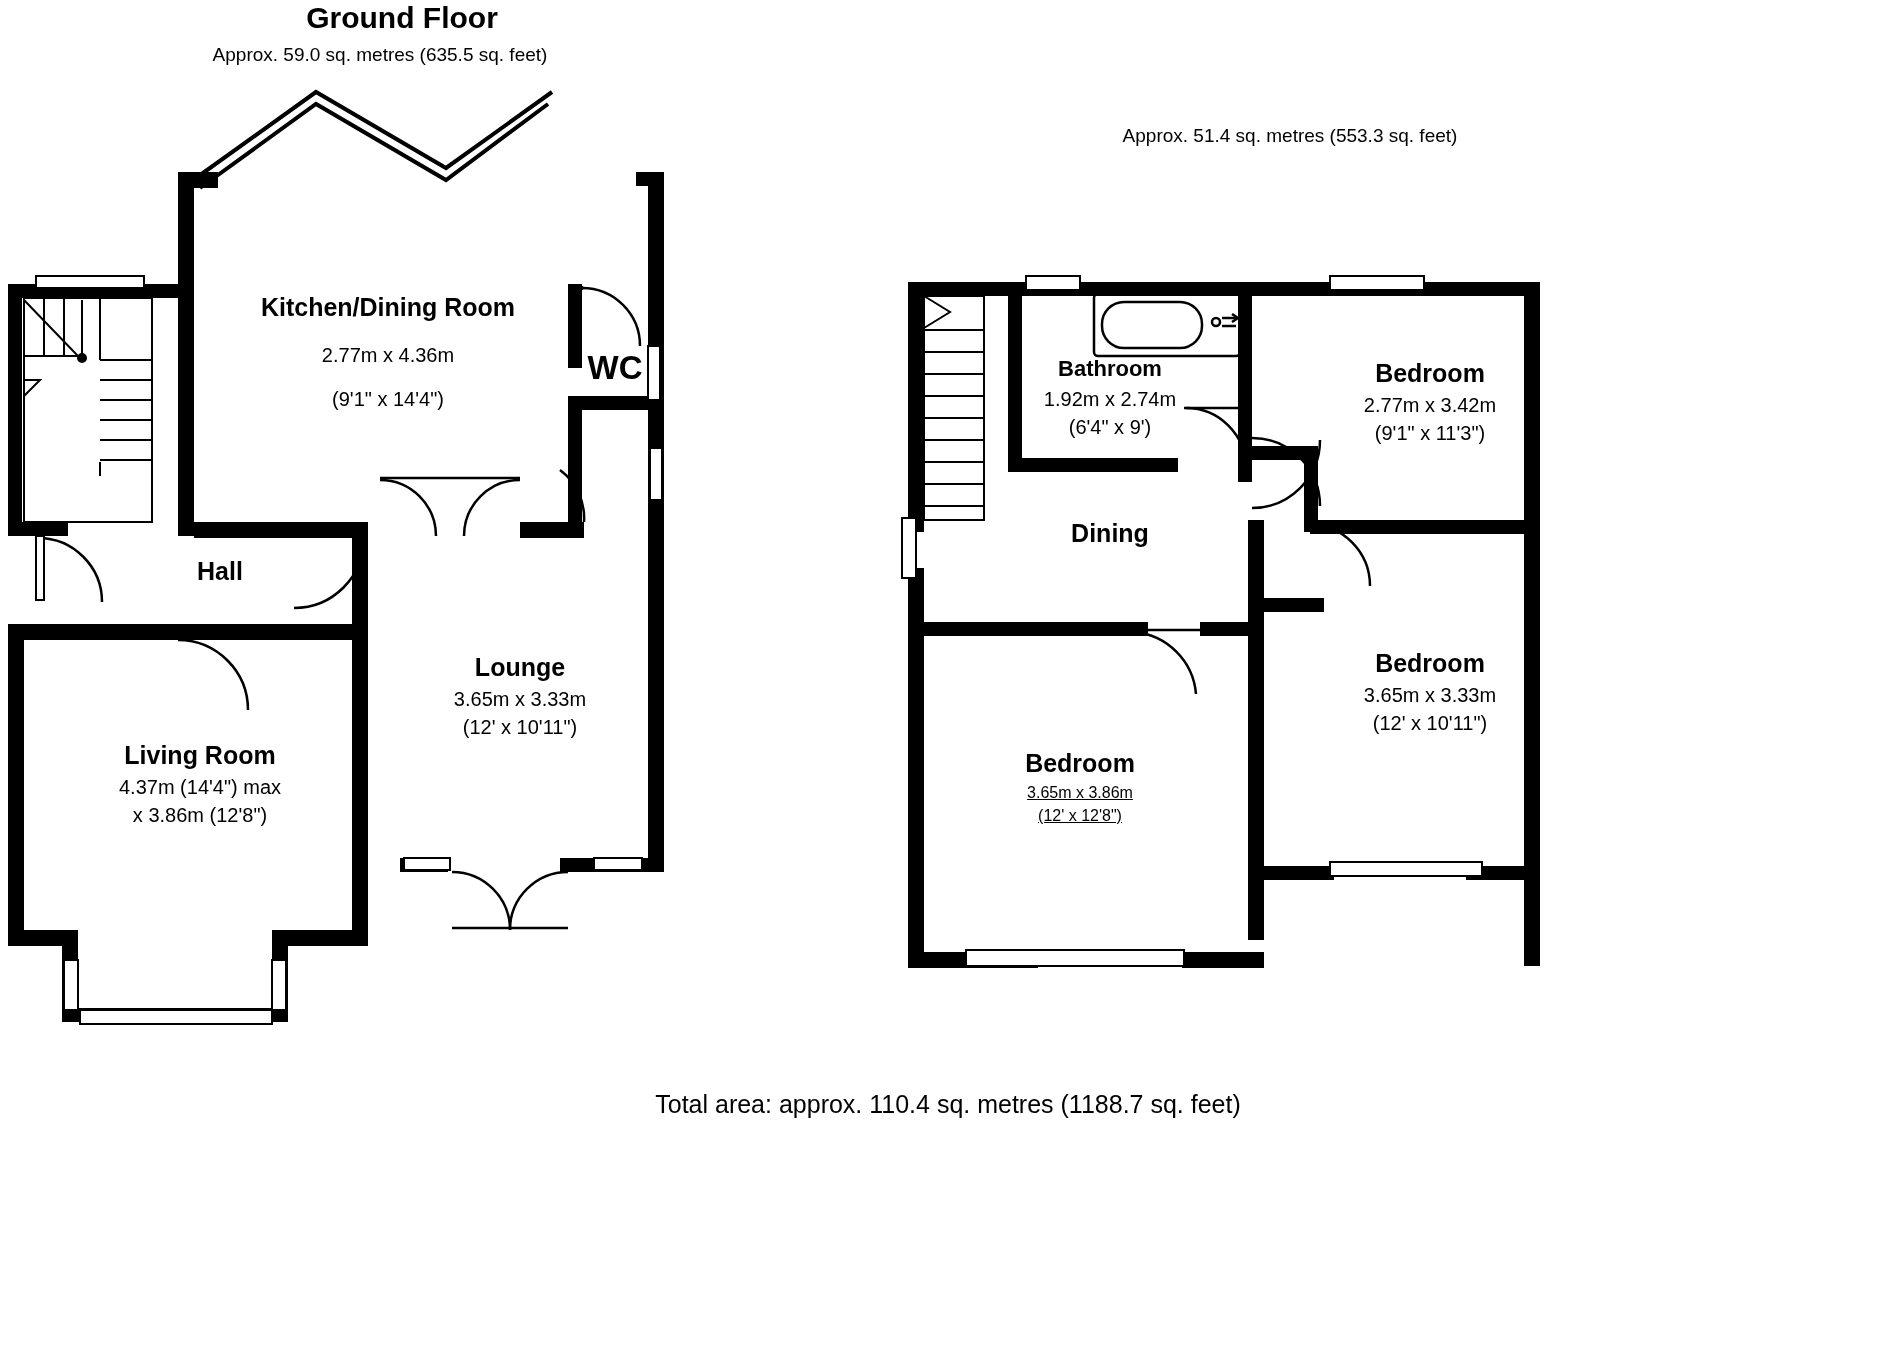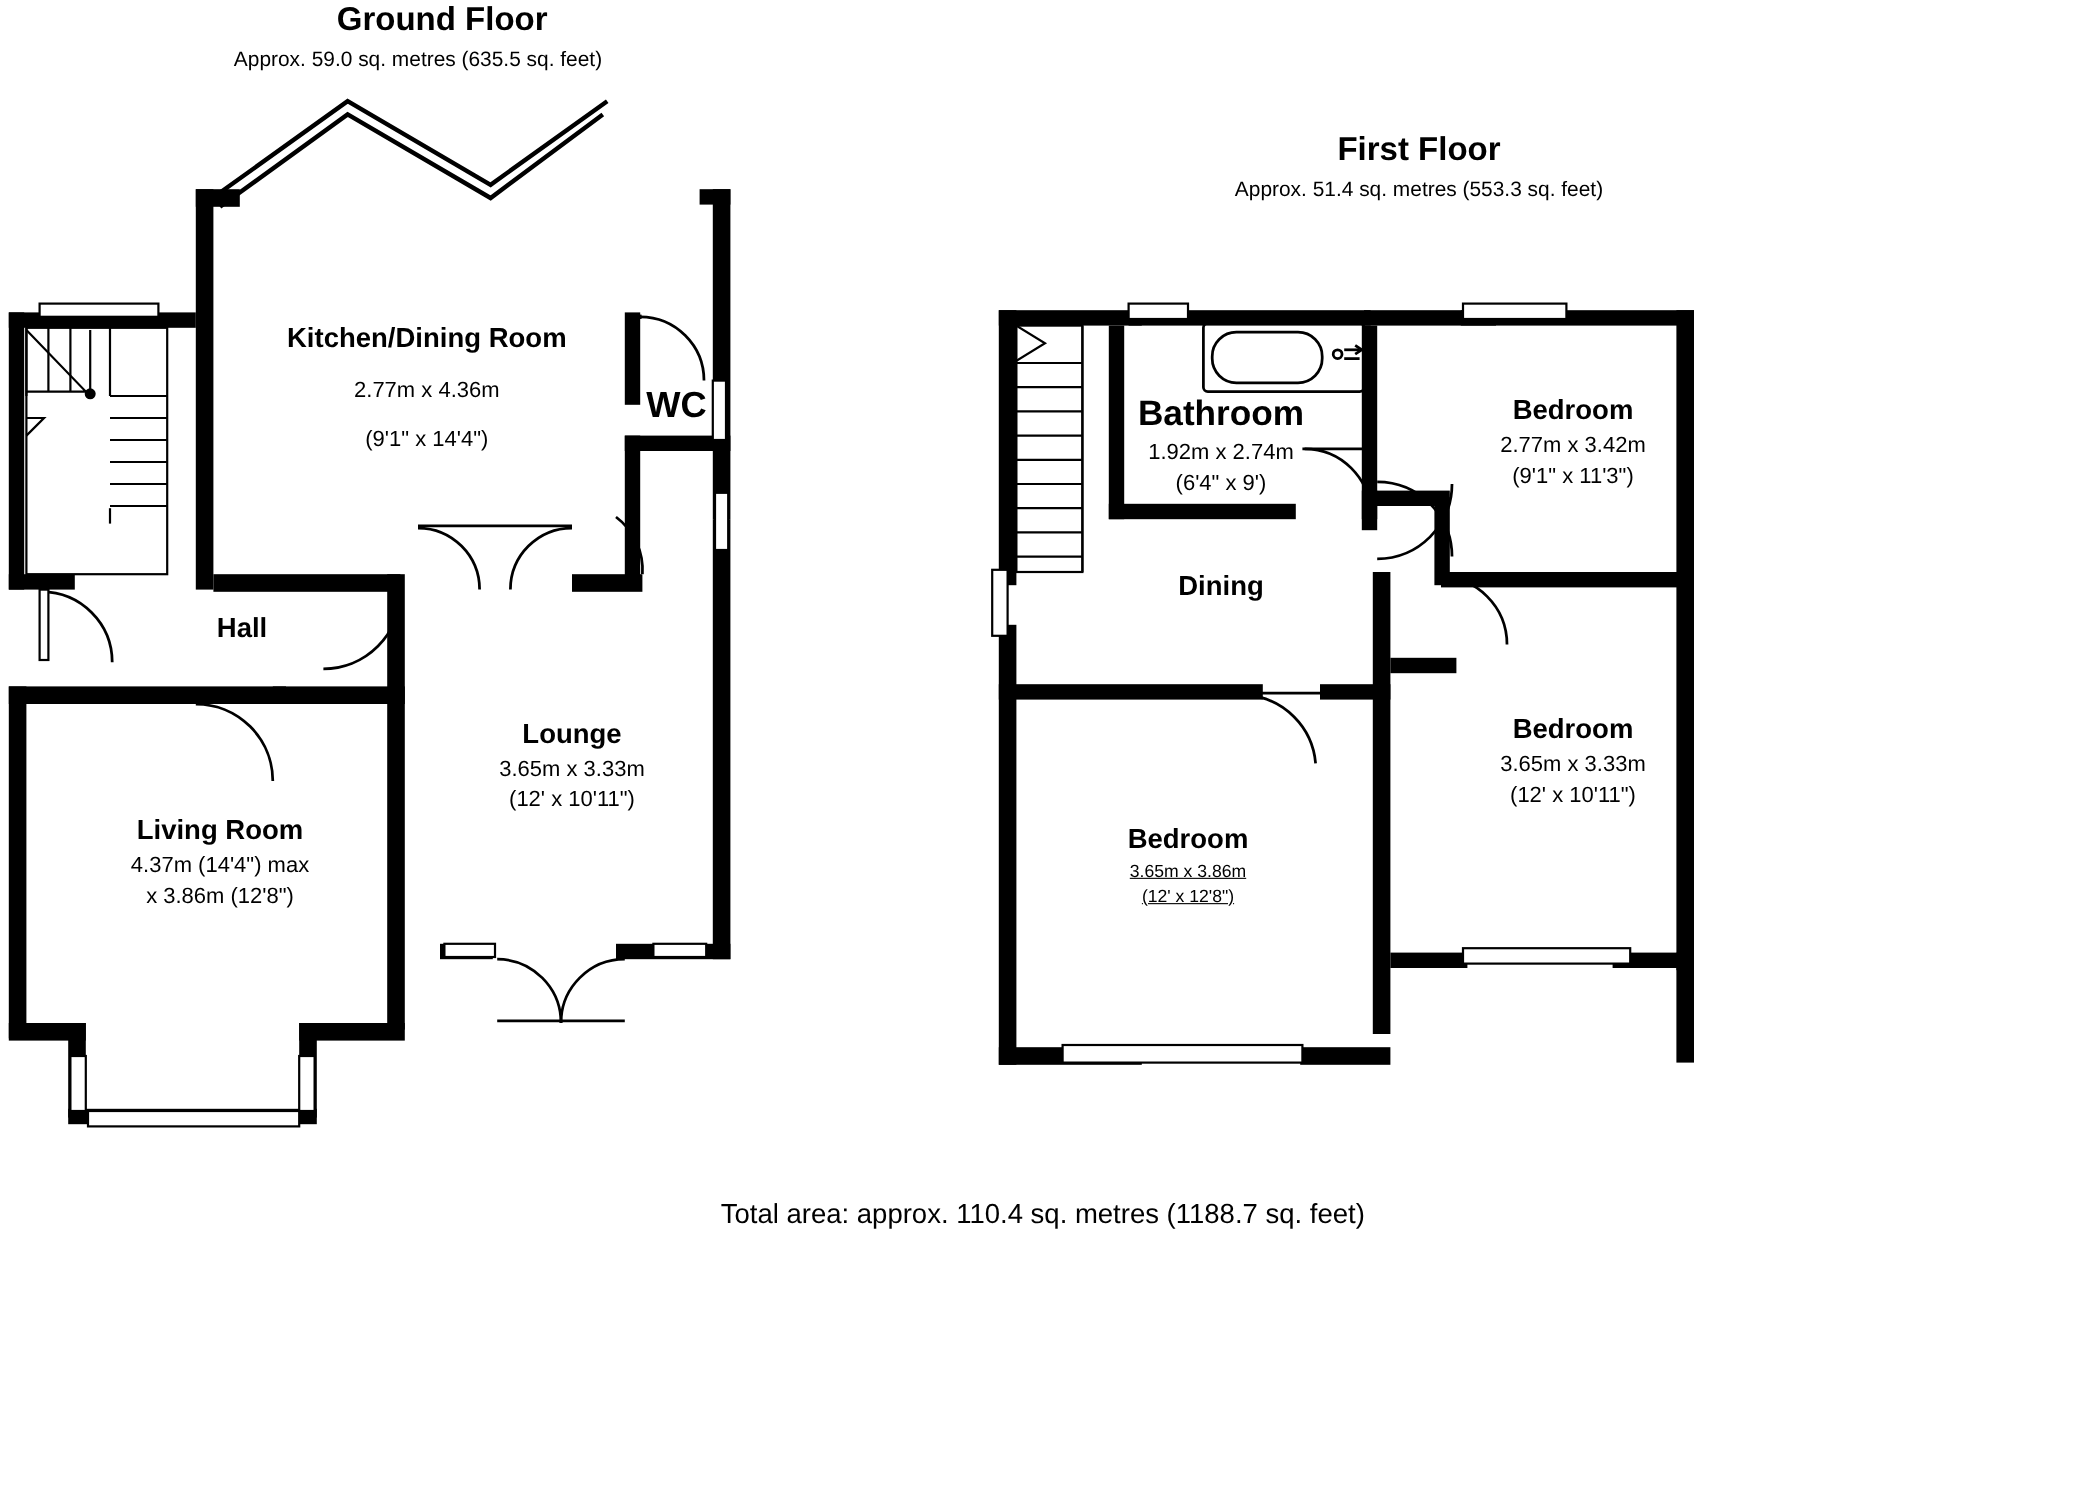--- a/index.html
+++ b/index.html
@@ -92,21 +92,21 @@
   }
   #living-label .name { font-size: 25px; }
   #living-label .dims { font-size: 20px; margin-top: 4px; }
 
   
   #bathroom-label {
     left: 990px;
     top: 356px;
     width: 240px;
   }
-  #bathroom-label .name { font-size: 32px; }
+  #bathroom-label .name { font-size: 22px; }
   #bathroom-label .dims { font-size: 20px; margin-top: 4px; }
 
   #bed1-label {
     left: 1300px;
     top: 358px;
     width: 260px;
   }
   #bed1-label .name { font-size: 25px; }
   #bed1-label .dims { font-size: 20px; margin-top: 4px; }
 
@@ -328,21 +328,20 @@
     </g>
   </g>
 </svg>
 
 <div class="label" id="ground-title">
   <span class="name">Ground Floor</span>
   <span class="dims">Approx. 59.0 sq. metres (635.5 sq. feet)</span>
 </div>
 
 <div class="label" id="first-title">
-  <span class="name">First Floor</span>
   <span class="dims">Approx. 51.4 sq. metres (553.3 sq. feet)</span>
 </div>
 
 <div class="label" id="kitchen-label">
   <span class="name">Kitchen/Dining Room</span>
   <span class="dims">2.77m x 4.36m</span>
   <span class="dims">(9'1" x 14'4")</span>
 </div>
 
 <div class="label" id="wc-label">

